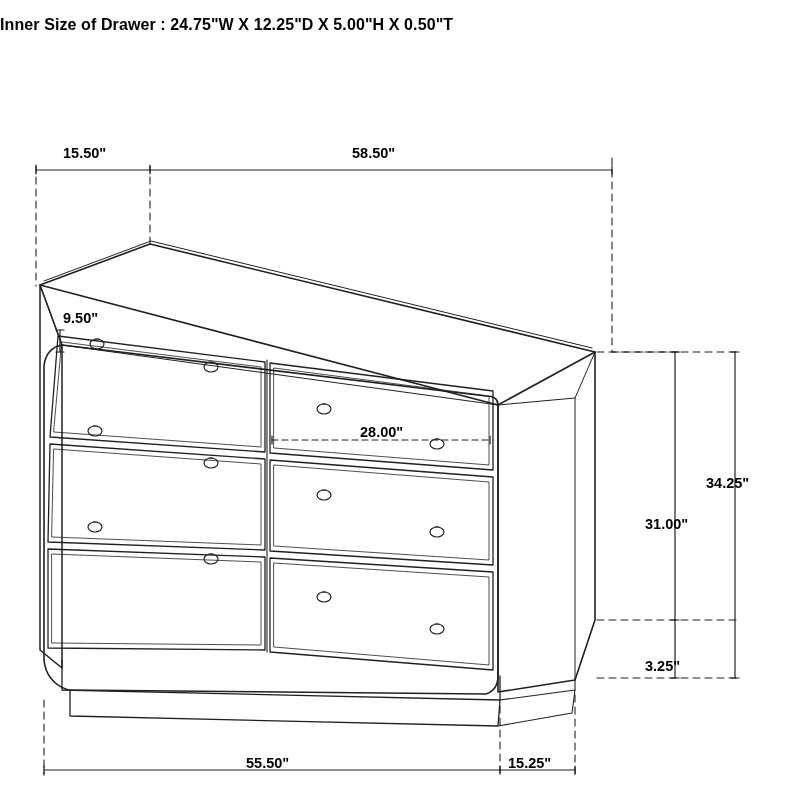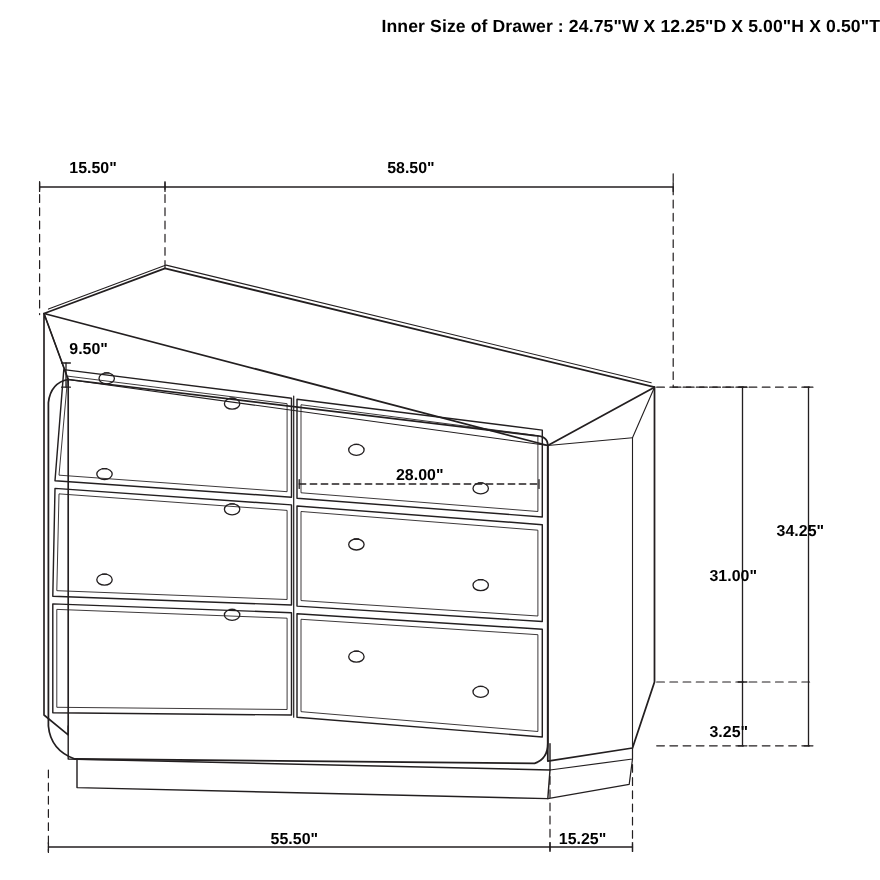--- a/index.html
+++ b/index.html
@@ -20,21 +20,21 @@
     left: 0;
     top: 0;
     width: 800px;
     height: 800px;
   }
   .title {
     position: absolute;
     left: 0;
     top: 16px;
     width: 800px;
-    text-align: right;
+    text-align: left;
     font-size: 16px;
     font-weight: bold;
     letter-spacing: 0.1px;
   }
   svg#drawing {
     position: absolute;
     left: 0;
     top: 0;
     width: 800px;
     height: 800px;

